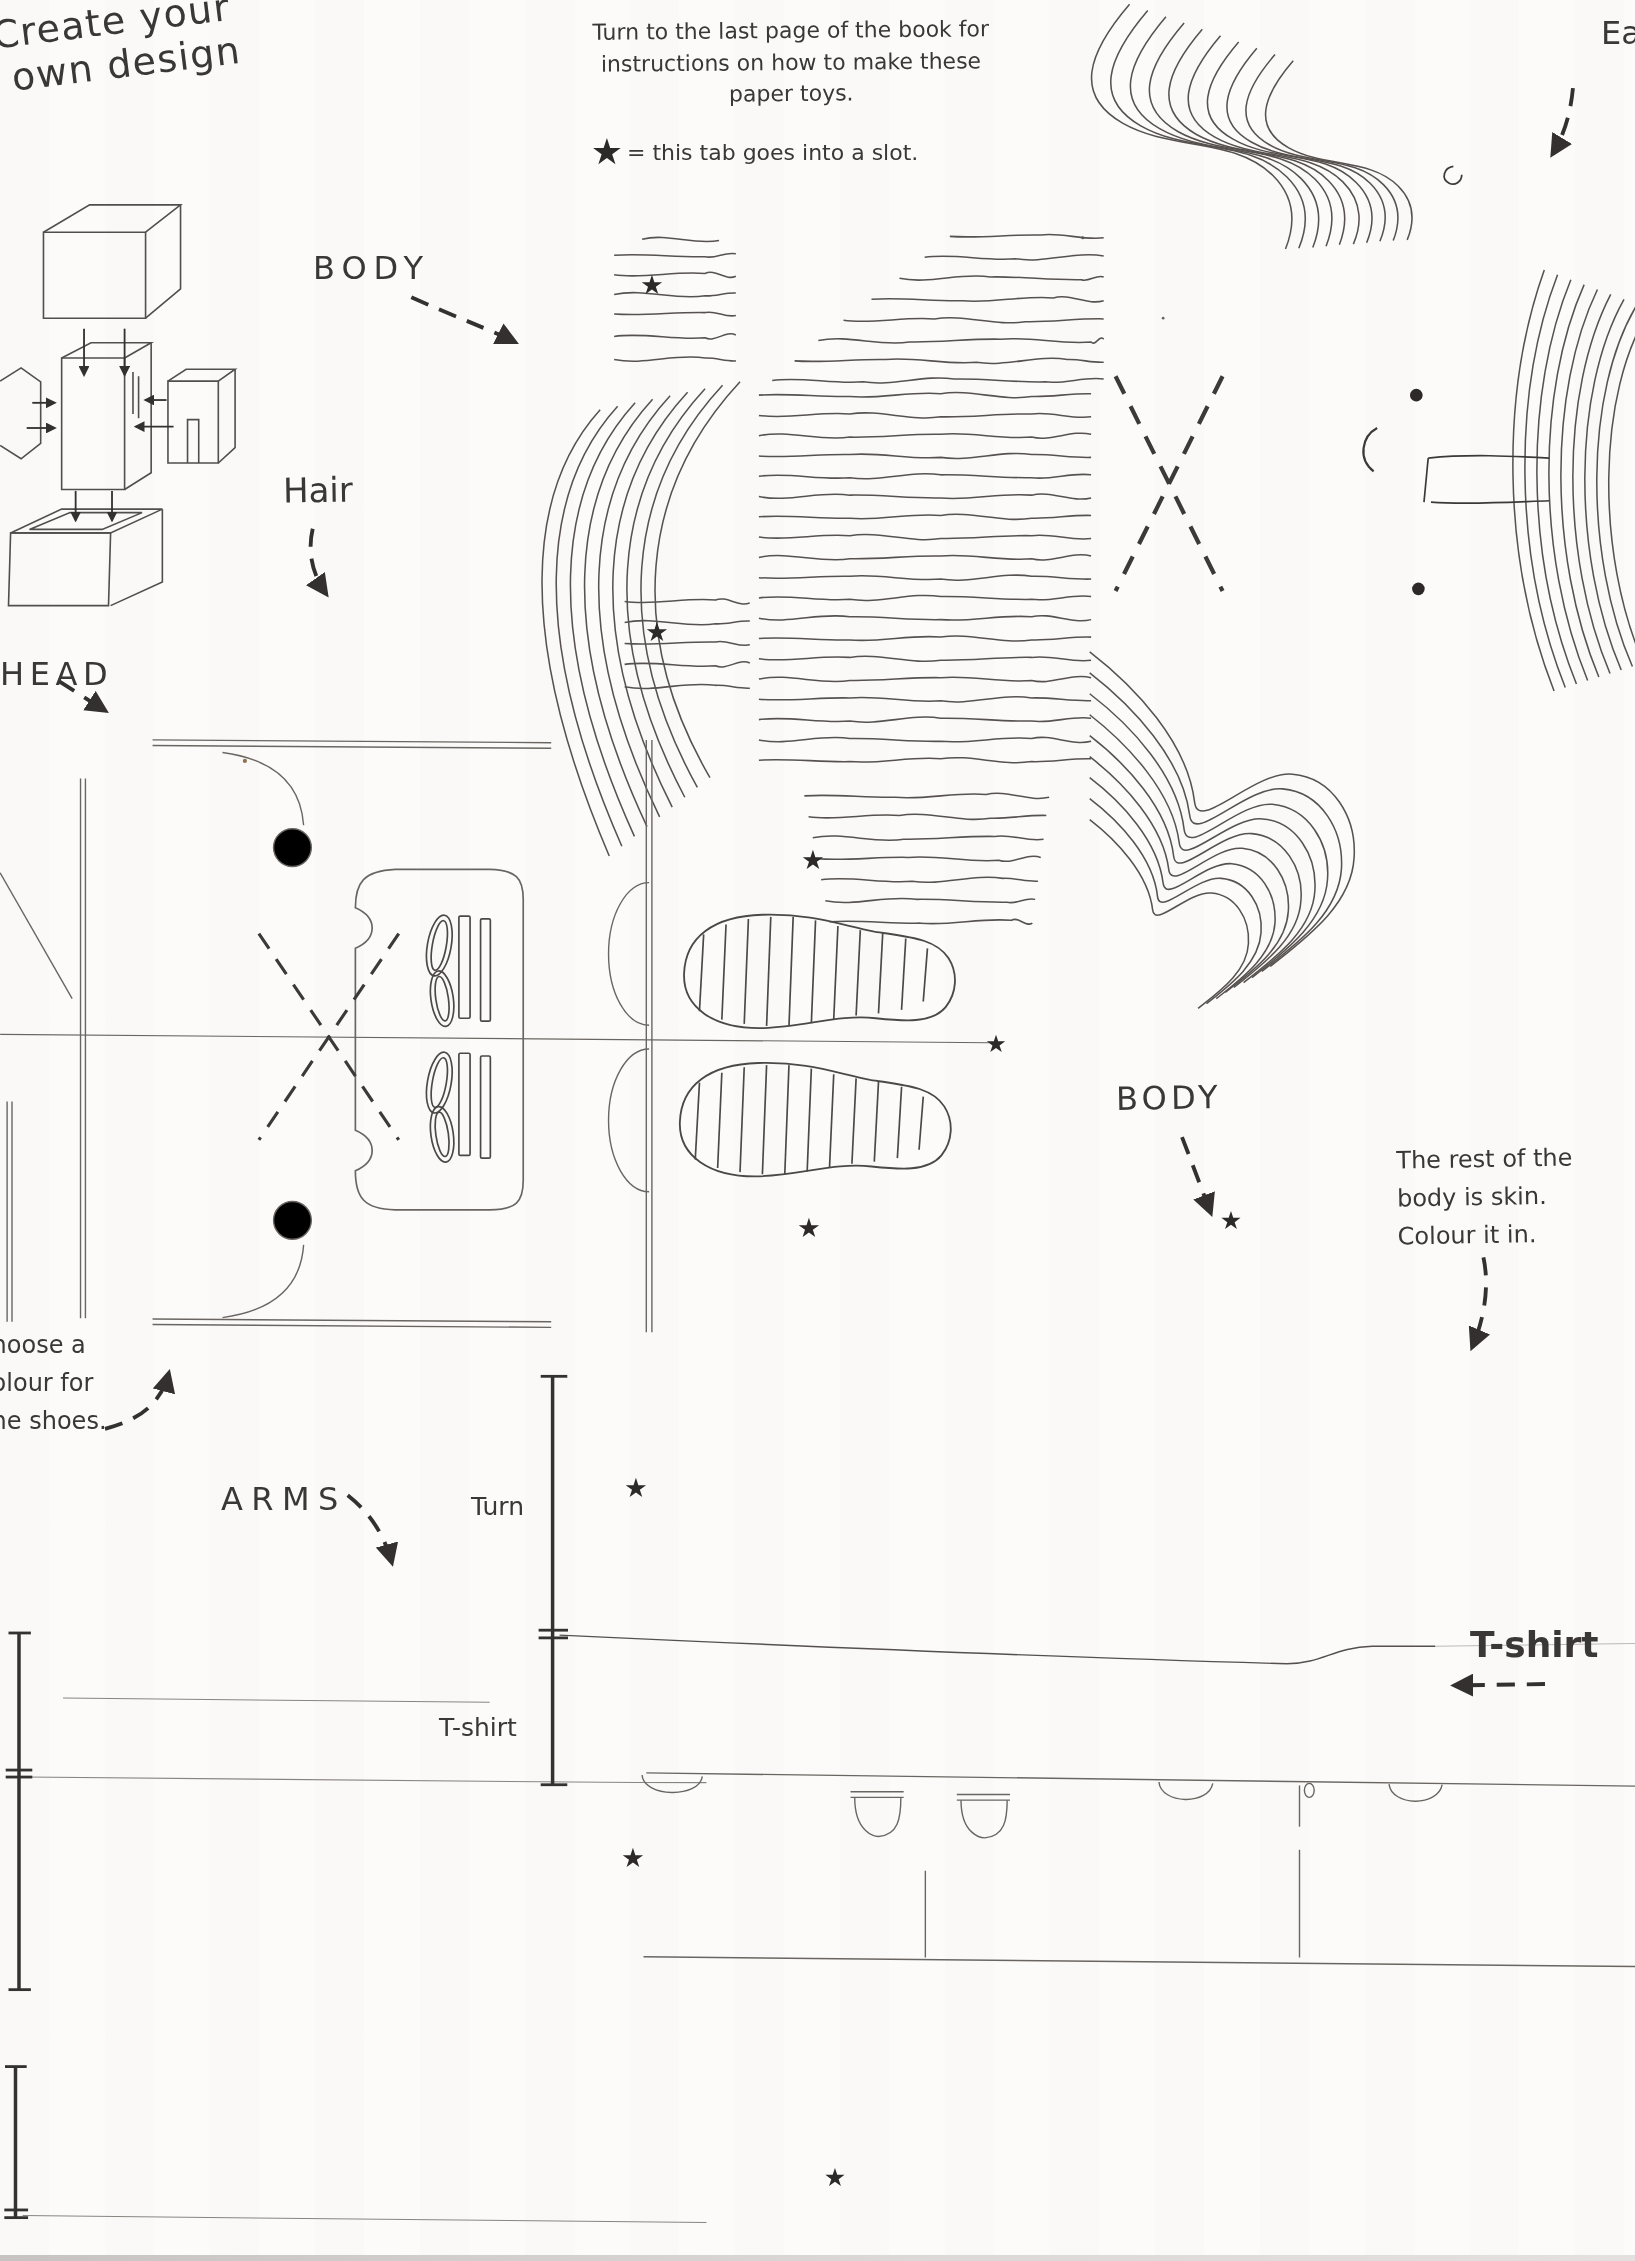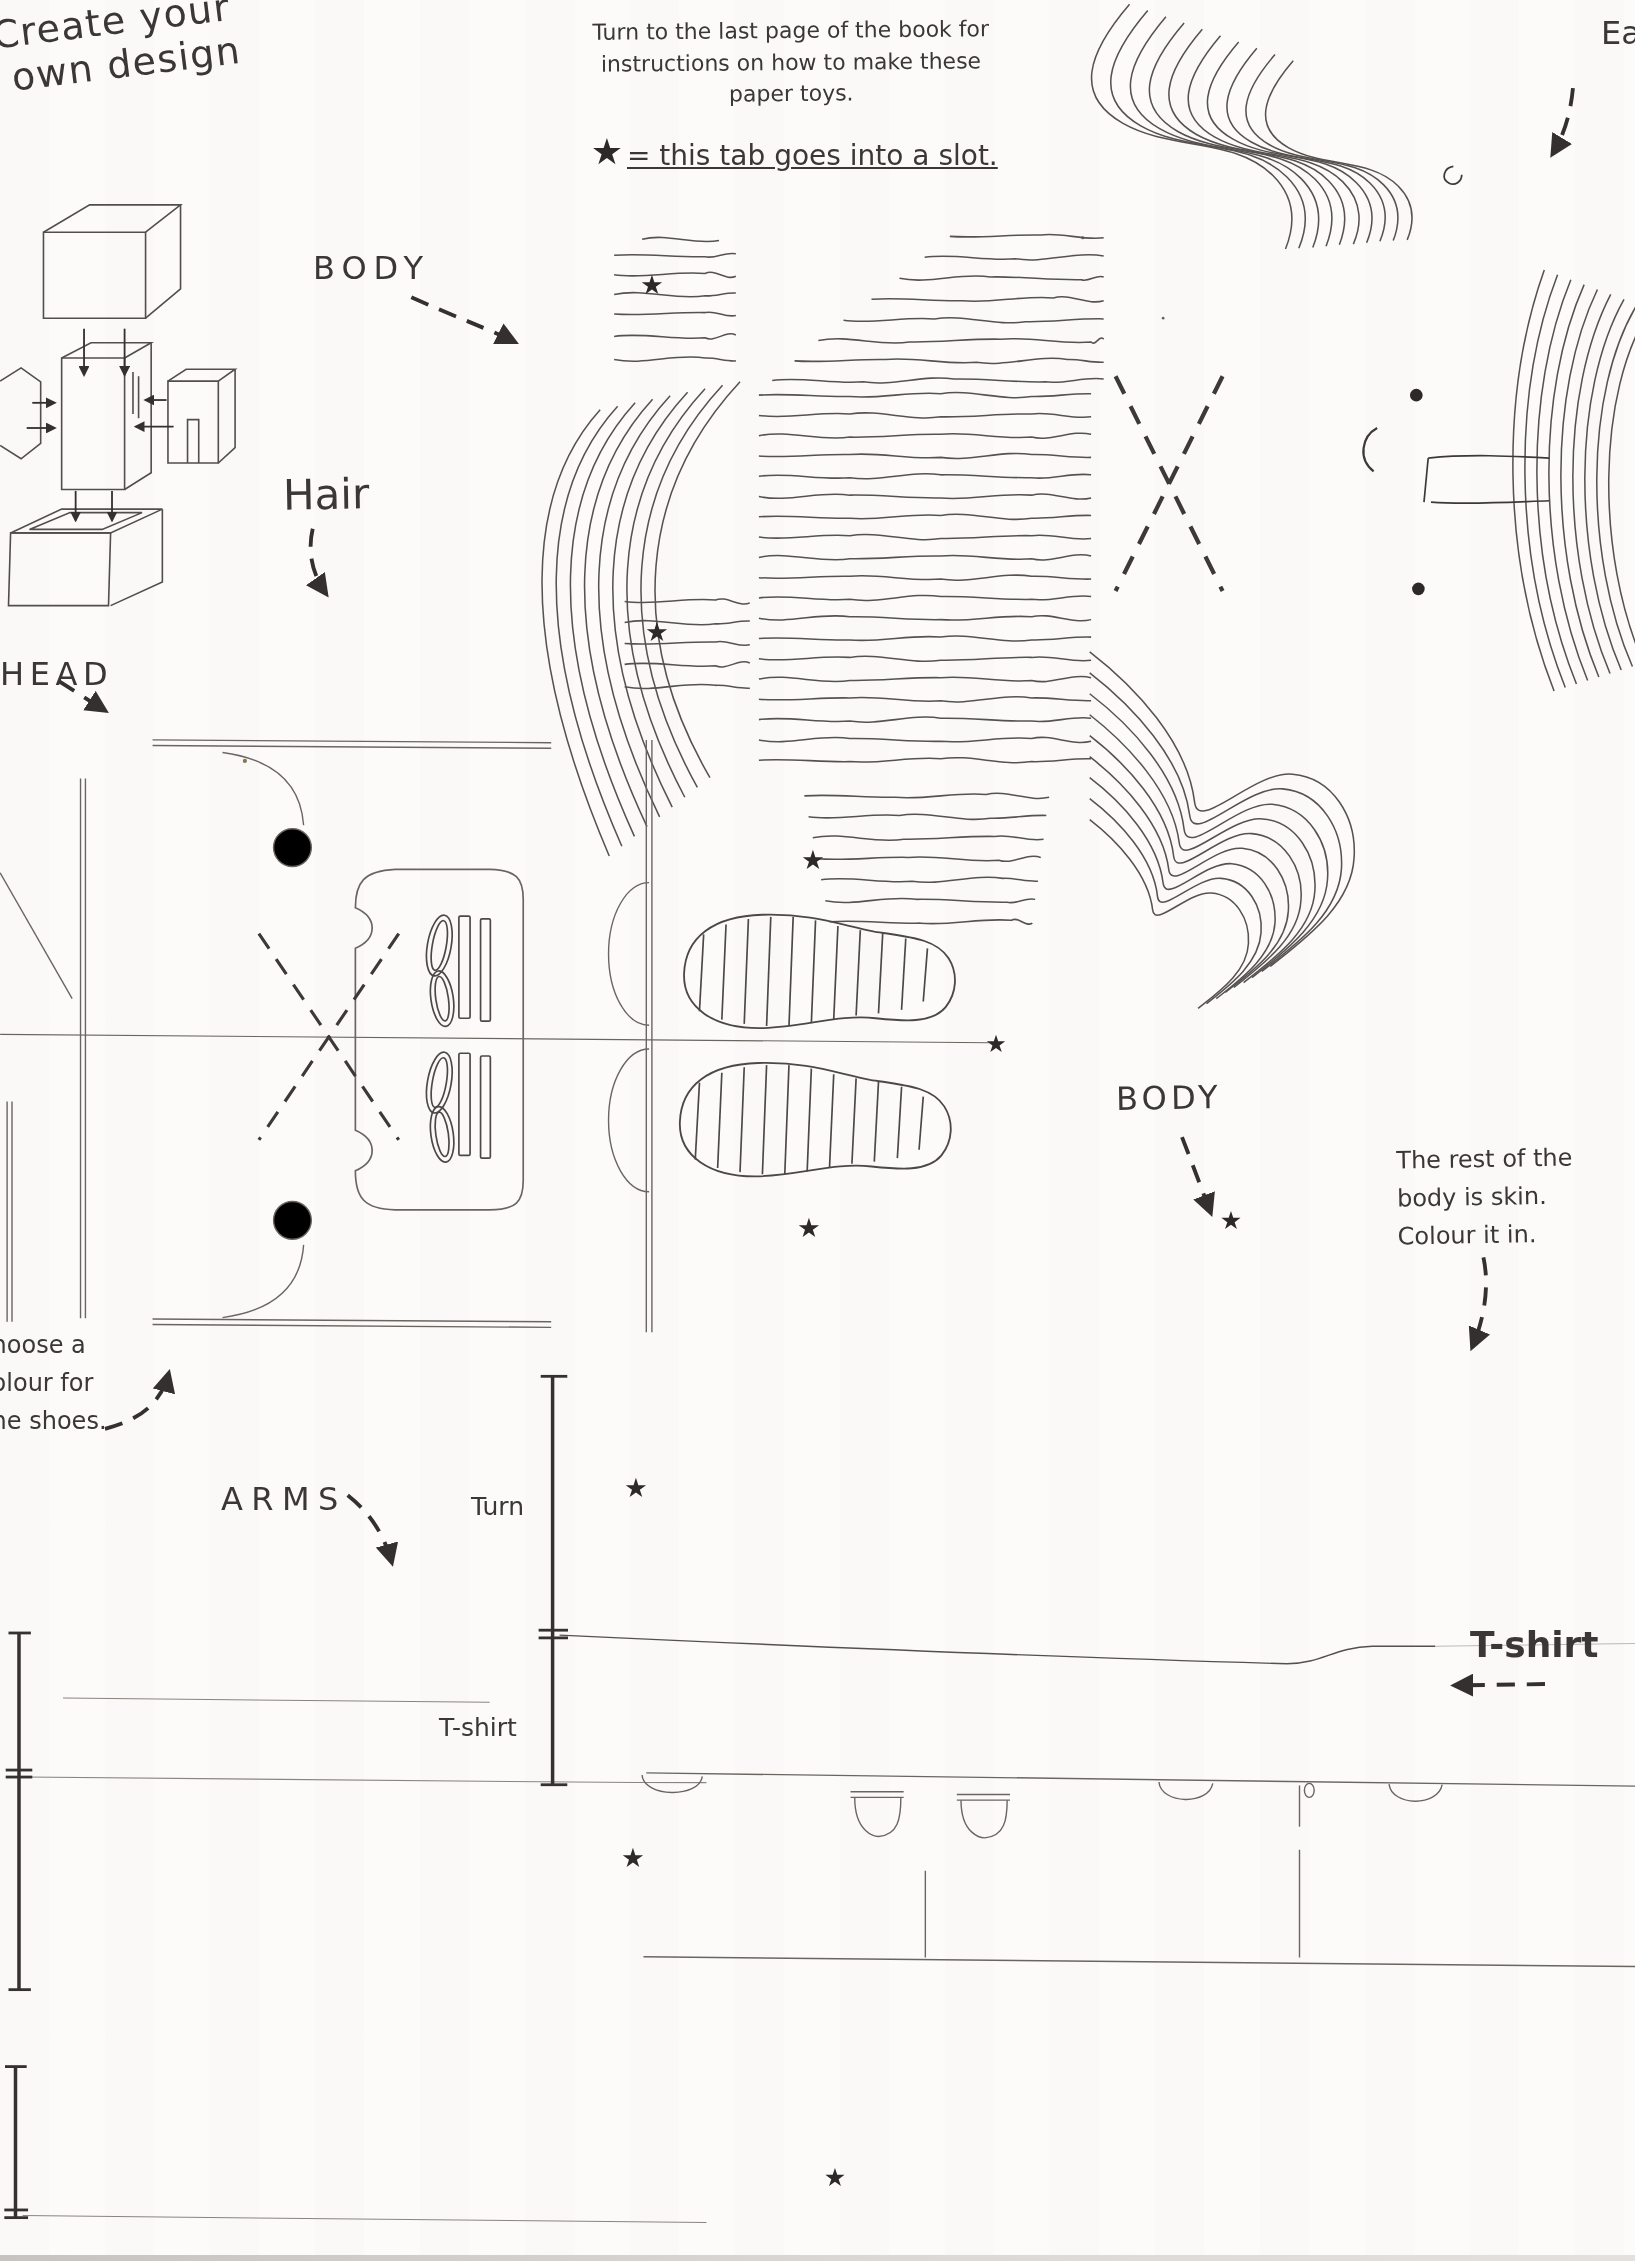--- a/index.html
+++ b/index.html
@@ -10,21 +10,21 @@
   }
   .page::before{
     content:""; position:absolute; inset:0; pointer-events:none;
     background:repeating-linear-gradient(90deg, rgba(120,110,115,0.015) 0 49px, rgba(0,0,0,0) 49px 105px);
   }
   svg.art{position:absolute; left:0; top:0; width:1636px; height:2261px;}
   .lbl{position:absolute; color:#3a3736; white-space:nowrap; line-height:1.15;}
   .title{font-size:38px; letter-spacing:1.4px; transform:rotate(-7deg); transform-origin:left top;}
   .title .t2{margin-left:14px;}
   .instr{width:532px; text-align:center; font-size:22px; line-height:31.5px; transform:rotate(-0.5deg);}
-  .legend{font-size:28px;text-decoration:underline;}
+  .legend{font-size:22px;}
   .caps{font-size:32px;}
   .star{position:absolute; color:#2c2928; transform:translate(-50%,-50%); line-height:1;}
   .note{font-size:24px; line-height:38px;}
   .bottom-edge{position:absolute; left:0; bottom:0; width:100%; height:6.3px;
     background:linear-gradient(to right,#c7c3c2,#dcd8d7 55%, #e3e0df);}
 </style>
 </head>
 <body>
 
 <div class="page">
@@ -296,21 +296,21 @@
 
   <div class="lbl instr" style="left:525px; top:15.4px;">
     <div>Turn to the last page of the book for</div>
     <div>instructions on how to make these</div>
     <div>paper toys.</div>
   </div>
   <span class="star" style="left:607px; top:152px; font-size:36px;">★</span>
   <div class="lbl legend" style="left:627px; top:140px;">= this tab goes into a slot.</div>
 
   <div class="lbl caps" style="left:313px; top:250px; letter-spacing:7px;">BODY</div>
-  <div class="lbl" style="left:283px; top:471px; font-size:42px; transform:rotate(-1deg);">Hair</div>
+  <div class="lbl" style="left:283px; top:471px; font-size:34px; transform:rotate(-1deg);">Hair</div>
   <div class="lbl caps" style="left:0px; top:656px; letter-spacing:5.6px;">HEAD</div>
   <div class="lbl caps" style="left:1553px; top:15.4px;margin-left:48px;">Ears</div>
   <div class="lbl caps" style="left:1116px; top:1080px; letter-spacing:4.2px; transform:rotate(-1deg);">BODY</div>
   <div class="lbl caps" style="left:221px; top:1481px; letter-spacing:8.4px;">ARMS</div>
   <div class="lbl" style="left:471px; top:1493px; font-size:25px;">Turn</div>
   <div class="lbl" style="left:439px; top:1714px; font-size:25px;">T-shirt</div>
   <div class="lbl" style="left:1470px; top:1624px; font-size:36px; font-weight:bold;">T-shirt</div>
 
   <div class="lbl note" style="left:1397px; top:1140px; transform:rotate(-1deg);">
     <div>The rest of the</div>

